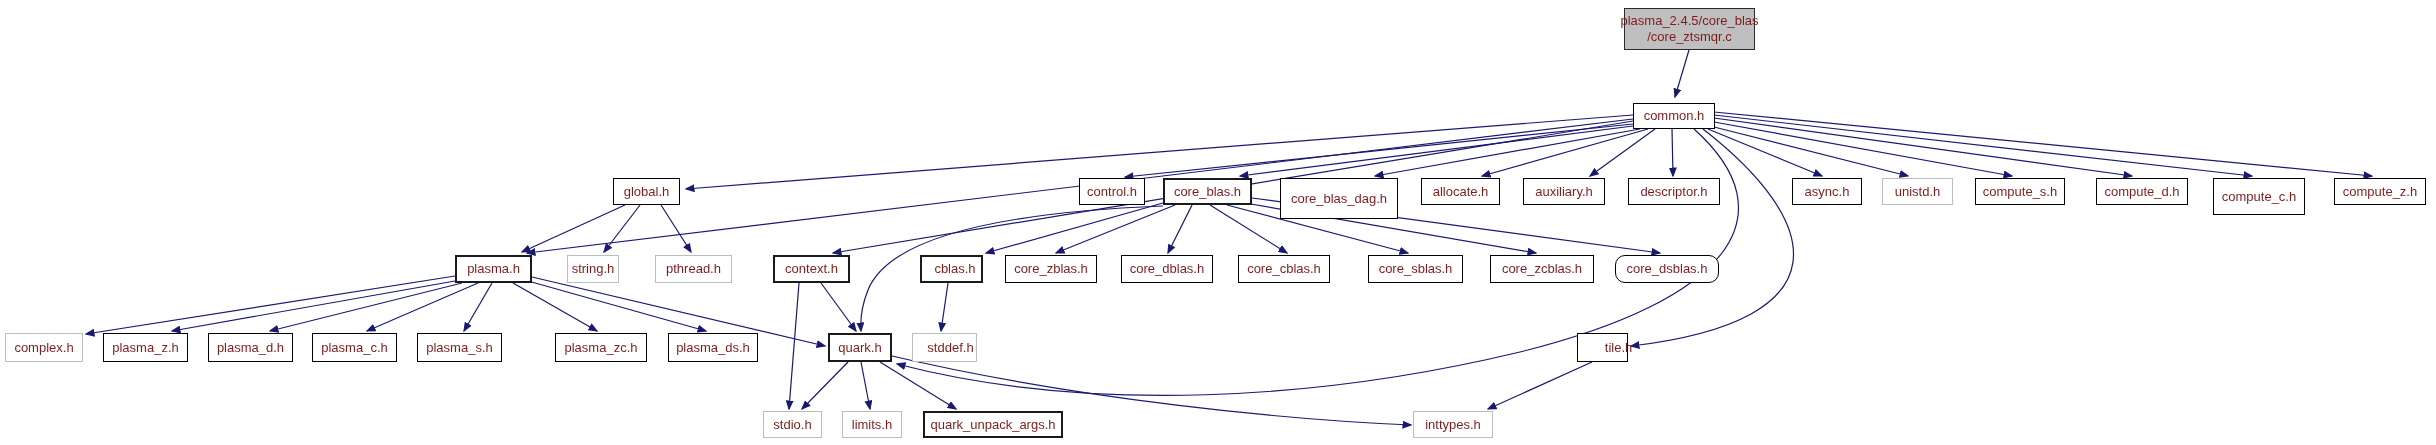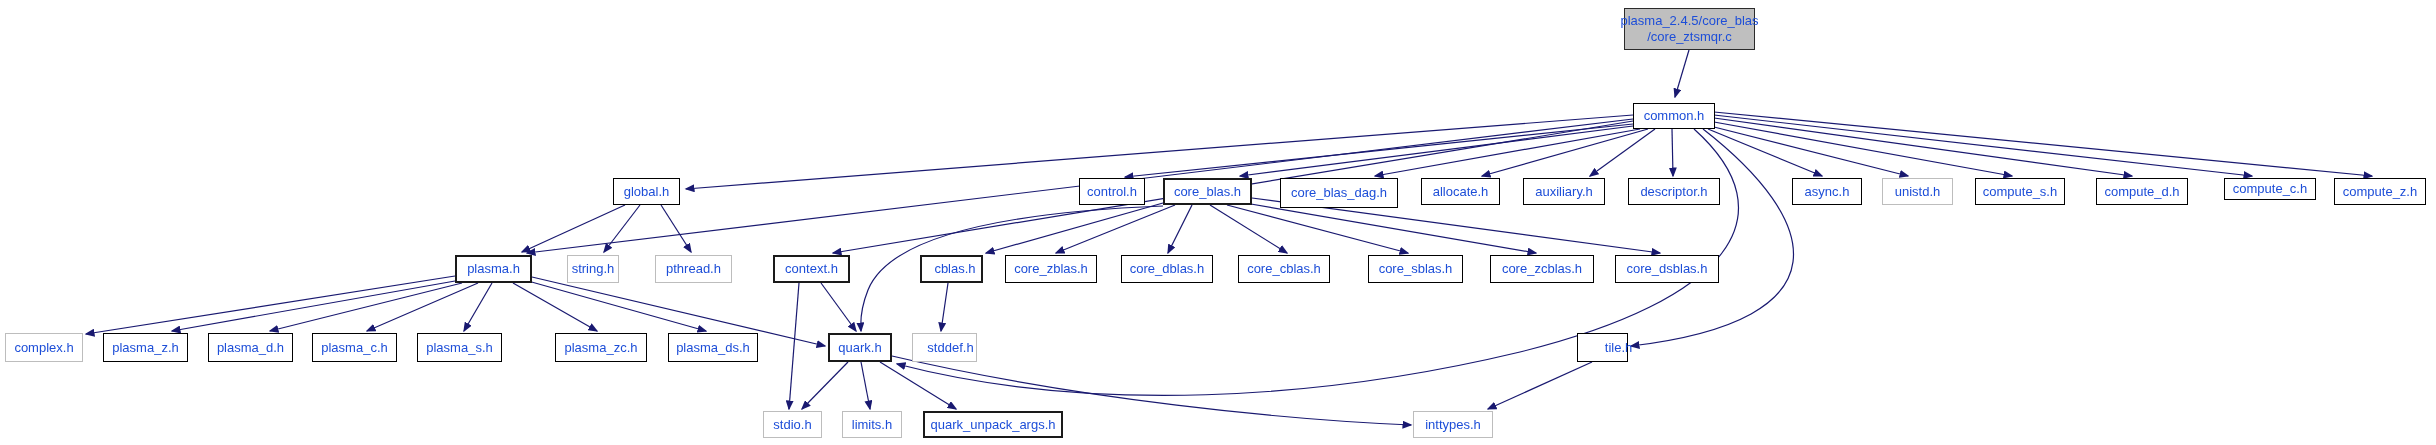--- a/index.html
+++ b/index.html
@@ -10,21 +10,21 @@
     font-family:"Liberation Sans", sans-serif;
     overflow:hidden;
   }
   #edge-layer{position:absolute;left:0;top:0;width:2436px;height:445px;}
   .node{
     position:absolute;
     display:flex;align-items:center;justify-content:center;
     background:#ffffff;
     border:1px solid #000000;
     box-sizing:border-box;
-    font-size:13px;line-height:1.22;color:#1d4ed8;
+    font-size:13px;line-height:1.22;color:#7f1d1d;
     text-align:center;white-space:pre-line;
     cursor:pointer;
   }
   .node.kind-root{background:#bfbfbf;border:1px solid #2b2b2b;cursor:default;}
   .node.kind-system{border:1px solid #bdbdbd;cursor:default;}
   .node.kind-linked-bold{border:2px solid #1a1a1a;}
 </style>
 </head>
 <body>
 
@@ -83,41 +83,41 @@
         <path d="M1592,362 L1488,409" fill="none" stroke="#191970" stroke-width="1.2" marker-end="url(#arrowhead)"></path>
       </g>
   </svg>
   <div id="node-layer">
       <div class="node kind-root" style="left: 1624px; top: 8px; width: 131px; height: 42px;"><span>plasma_2.4.5/core_blas
 /core_ztsmqr.c</span></div>
       <div class="node kind-linked" style="left: 1633px; top: 103px; width: 82px; height: 26px;"><span>common.h</span></div>
       <div class="node kind-linked" style="left: 613px; top: 178px; width: 67px; height: 27px;"><span>global.h</span></div>
       <div class="node kind-linked" style="left: 1079px; top: 178px; width: 66px; height: 27px;"><span>control.h</span></div>
       <div class="node kind-linked-bold" style="left: 1163px; top: 178px; width: 89px; height: 27px;"><span>core_blas.h</span></div>
-      <div class="node kind-linked" style="left: 1280px; top: 178px; width: 118px; height: 30px;"><span>core_blas_dag.h</span></div>
+      <div class="node kind-linked" style="left: 1280px; top: 178px; width: 118px; height: 41px;"><span>core_blas_dag.h</span></div>
       <div class="node kind-linked" style="left: 1421px; top: 178px; width: 79px; height: 27px;"><span>allocate.h</span></div>
       <div class="node kind-linked" style="left: 1523px; top: 178px; width: 82px; height: 27px;"><span>auxiliary.h</span></div>
       <div class="node kind-linked" style="left: 1628px; top: 178px; width: 92px; height: 27px;"><span>descriptor.h</span></div>
       <div class="node kind-linked" style="left: 1792px; top: 178px; width: 70px; height: 27px;"><span>async.h</span></div>
       <div class="node kind-system" style="left: 1882px; top: 178px; width: 71px; height: 27px;"><span>unistd.h</span></div>
       <div class="node kind-linked" style="left: 1975px; top: 178px; width: 90px; height: 27px;"><span>compute_s.h</span></div>
       <div class="node kind-linked" style="left: 2096px; top: 178px; width: 92px; height: 27px;"><span>compute_d.h</span></div>
-      <div class="node kind-linked" style="left: 2213px; top: 178px; width: 92px; height: 22px; margin-left: 11px;"><span>compute_c.h</span></div>
+      <div class="node kind-linked" style="left: 2213px; top: 178px; width: 92px; height: 37px;"><span>compute_c.h</span></div>
       <div class="node kind-linked" style="left: 2334px; top: 178px; width: 92px; height: 27px;"><span>compute_z.h</span></div>
       <div class="node kind-linked-bold" style="left: 455px; top: 255px; width: 77px; height: 28px;"><span>plasma.h</span></div>
       <div class="node kind-system" style="left: 567px; top: 255px; width: 52px; height: 28px;"><span>string.h</span></div>
       <div class="node kind-system" style="left: 655px; top: 255px; width: 77px; height: 28px;"><span>pthread.h</span></div>
       <div class="node kind-linked-bold" style="left: 773px; top: 255px; width: 77px; height: 28px;"><span>context.h</span></div>
       <div class="node kind-linked-bold" style="left: 920px; top: 255px; width: 63px; height: 28px; padding-left: 7px;"><span>cblas.h</span></div>
       <div class="node kind-linked" style="left: 1005px; top: 255px; width: 92px; height: 28px;"><span>core_zblas.h</span></div>
       <div class="node kind-linked" style="left: 1121px; top: 255px; width: 92px; height: 28px;"><span>core_dblas.h</span></div>
       <div class="node kind-linked" style="left: 1238px; top: 255px; width: 92px; height: 28px;"><span>core_cblas.h</span></div>
       <div class="node kind-linked" style="left: 1368px; top: 255px; width: 95px; height: 28px;"><span>core_sblas.h</span></div>
       <div class="node kind-linked" style="left: 1490px; top: 255px; width: 104px; height: 28px;"><span>core_zcblas.h</span></div>
-      <div class="node kind-linked" style="left: 1615px; top: 255px; width: 104px; height: 28px;"><span>core_dsblas.h</span></div>
+      <div class="node kind-linked" style="left: 1615px; top: 255px; width: 104px; height: 28px; border-radius: 10px;"><span>core_dsblas.h</span></div>
       <div class="node kind-system" style="left: 5px; top: 333px; width: 78px; height: 29px;"><span>complex.h</span></div>
       <div class="node kind-linked" style="left: 103px; top: 333px; width: 85px; height: 29px;"><span>plasma_z.h</span></div>
       <div class="node kind-linked" style="left: 208px; top: 333px; width: 85px; height: 29px;"><span>plasma_d.h</span></div>
       <div class="node kind-linked" style="left: 312px; top: 333px; width: 85px; height: 29px;"><span>plasma_c.h</span></div>
       <div class="node kind-linked" style="left: 417px; top: 333px; width: 85px; height: 29px;"><span>plasma_s.h</span></div>
       <div class="node kind-linked" style="left: 555px; top: 333px; width: 92px; height: 29px;"><span>plasma_zc.h</span></div>
       <div class="node kind-linked" style="left: 668px; top: 333px; width: 90px; height: 29px;"><span>plasma_ds.h</span></div>
       <div class="node kind-linked-bold" style="left: 828px; top: 333px; width: 64px; height: 29px;"><span>quark.h</span></div>
       <div class="node kind-system" style="left: 912px; top: 333px; width: 65px; height: 29px; padding-left: 12px;"><span>stddef.h</span></div>
       <div class="node kind-linked" style="left: 1577px; top: 333px; width: 51px; height: 29px; padding-left: 32px;"><span>tile.h</span></div>

